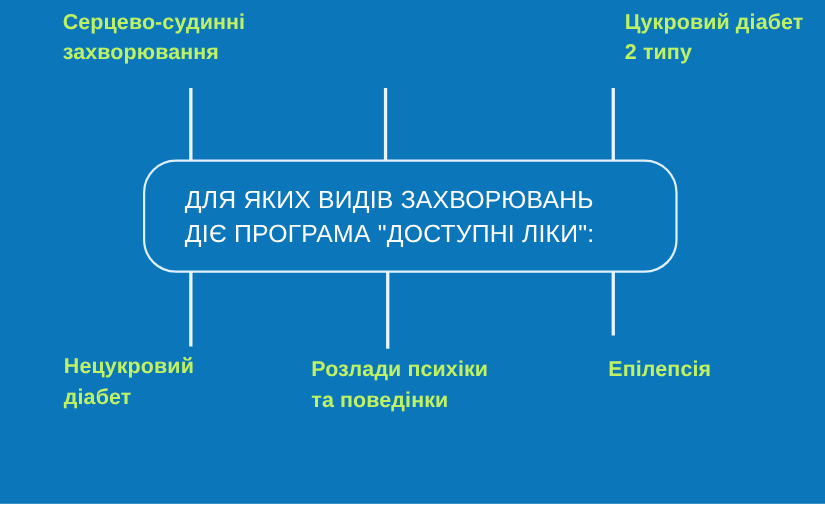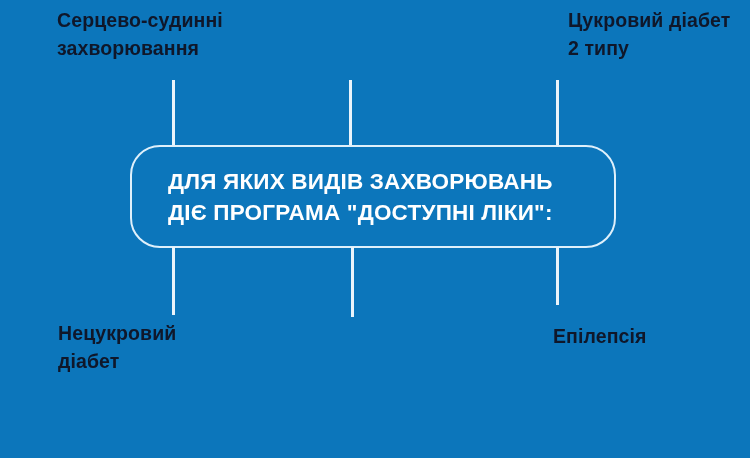--- a/index.html
+++ b/index.html
@@ -35,21 +35,21 @@
   
   .connector {
     position: absolute;
     width: 3px;
     background: #eaf4fb;
   }
 
   
   .label {
     position: absolute;
-    color: #0f172a;
+    color: #bef264;
     font-size: 19.5px;
     font-weight: bold;
     line-height: 28px;
     letter-spacing: 0.1px;
     white-space: pre-line;
   }
 
   
   .center-box {
     position: absolute;
@@ -62,21 +62,21 @@
     border-radius: 30px;
     background: transparent;
   }
   .center-box-text {
     position: absolute;
     left: 168px;
     top: 166px;
     width: 430px;
     color: #ffffff;
     font-size: 22.5px;
-    font-weight: bold;
+    font-weight: normal;
     line-height: 31px;
     letter-spacing: 0.2px;
     text-transform: uppercase;
     white-space: pre-line;
   }
 </style>
 </head>
 <body>
 
 <div id="infographic">
@@ -96,18 +96,20 @@
   <div class="center-box-text">ДЛЯ ЯКИХ ВИДІВ ЗАХВОРЮВАНЬ
 ДІЄ ПРОГРАМА "ДОСТУПНІ ЛІКИ":</div>
 
   <div class="connector" style="left:172px; top:247px; height:68px;"></div>
   <div class="connector" style="left:351px; top:247px; height:70px;"></div>
   <div class="connector" style="left:556px; top:247px; height:58px;"></div>
 
   <div class="label" style="left:58px; top:319px; width:200px;">Нецукровий
 діабет</div>
 
+  <div class="label" style="left:283px; top:322px; width:210px;">Розлади психіки
+та поведінки</div>
 
   <div class="label" style="left:553px; top:322px; width:180px;">Епілепсія</div>
 
   <div class="bottom-strip"></div>
 
 </div>
 
 </body></html>

